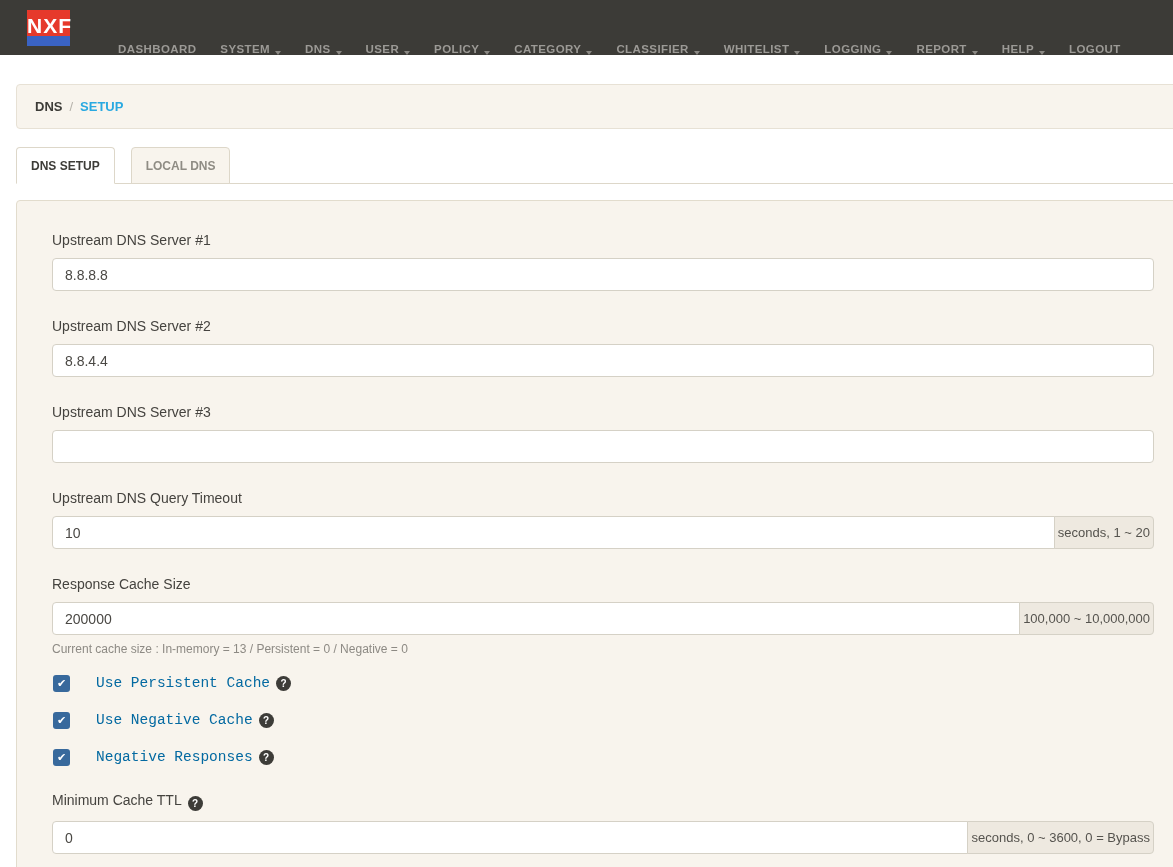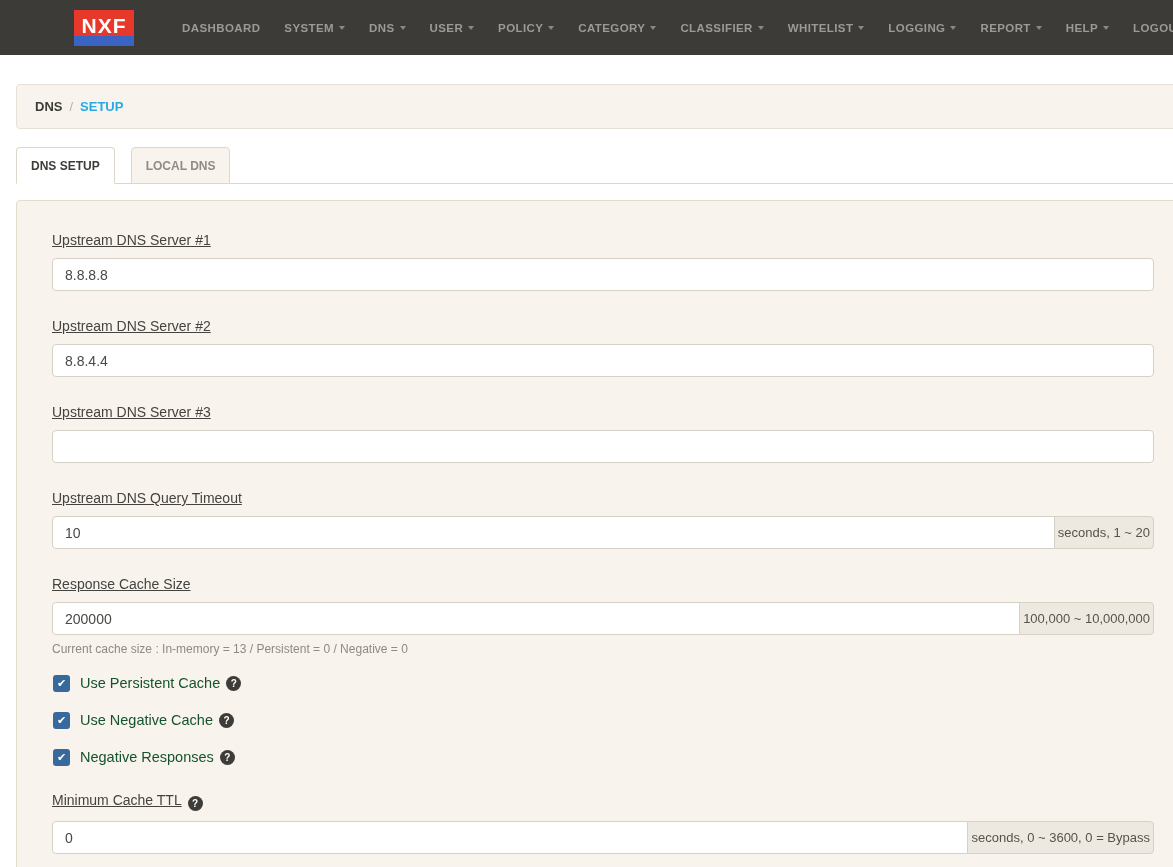--- a/index.html
+++ b/index.html
@@ -1,27 +1,27 @@
 <!DOCTYPE html>
 <html><head>
 <meta charset="utf-8">
 <style>
   * { margin:0; padding:0; box-sizing:border-box; }
   html,body { width:1173px; height:867px; overflow:hidden; background:#fff;
               font-family:"Liberation Sans", sans-serif; }
 
   
   .navbar { height:55px; background:#3c3b37; display:flex; align-items:center; padding:0 18px 0 27px; }
-  .logo { width:60px; height:36px; flex:0 0 auto;
+  .logo { width:43px; height:36px; flex:0 0 auto;
           background:linear-gradient(180deg,#e6392b 0%,#e6392b 71%,#3a63c4 71%,#3a63c4 100%);
           color:#fff; font-weight:bold; font-size:21px; letter-spacing:1px;
-          text-align:center; line-height:32px; cursor:pointer;margin-left:47px; }
+          text-align:center; line-height:32px; cursor:pointer; }
   .nav-items { display:flex; align-items:center; margin-left:36px; }
   .nav-item { color:#9c9a96; font-size:11.5px; font-weight:bold; letter-spacing:.4px;
-              padding:0 12px; height:55px; display:flex; align-items:center; gap:5px; cursor:pointer; }
+              padding:0 12px; height:55px; display:flex; align-items:flex-end; gap:5px; cursor:pointer; }
   .caret { width:0; height:0; border-left:3.5px solid transparent; border-right:3.5px solid transparent;
            border-top:4px solid #8a8883; margin-top:1px; }
 
   
   .breadcrumb { margin:29px 0 0 16px; width:1175px; background:#f8f4ed;
                 border:1px solid #e7e1d5; border-radius:4px; padding:14px 18px;
                 font-size:13px; font-weight:bold; }
   .crumb-section { color:#3d3c38; cursor:pointer; }
   .crumb-sep { color:#b5b2aa; font-weight:normal; margin:0 7px; }
   .crumb-page { color:#29a9e1; cursor:pointer; }
@@ -30,36 +30,36 @@
   .tabs { margin:18px 0 0 16px; width:1175px; display:flex; border-bottom:1px solid #ddd7c9; }
   .tab { padding:11px 14px 10px; font-size:12px; font-weight:bold; color:#8f8c84;
          background:#f8f4ed; border:1px solid #ddd7c9; border-radius:4px 4px 0 0;
          margin-right:16px; margin-bottom:-1px; cursor:pointer; white-space:nowrap; }
   .tab.active { background:#fff; color:#3d3c38; border-bottom-color:#fff; }
 
   
   .panel { margin:16px 0 0 16px; width:1175px; background:#f8f4ed;
            border:1px solid #e2dccd; border-radius:4px; padding:31px 36px 60px 35px; }
   .form-group { margin-bottom:27px; }
-  .field-label { display:block; font-size:14px; color:#45433f; margin-bottom:10px;text-decoration:underline; }
+  .field-label { display:block; font-size:14px; color:#45433f; margin-bottom:10px; }
   .text-input { display:block; width:100%; height:33px; background:#fff;
                 border:1px solid #d5d1c6; border-radius:4px; padding:13px 12px;
                 font-size:14px; color:#4a4844; font-family:inherit; outline:none; }
   .input-group { display:flex; }
   .input-group .text-input { flex:1 1 auto; width:auto; border-radius:4px 0 0 4px; }
   .addon { flex:0 0 auto; display:flex; align-items:center; white-space:nowrap;
            background:#eee9e0; border:1px solid #d5d1c6; margin-left:-1px;
            border-radius:0 4px 4px 0; padding:6px 3px; font-size:13px; color:#55534e; }
   .help-note { font-size:12px; color:#8d8a84; margin-top:7px; }
   .cache-group { margin-bottom:18px; }
 
   .checkbox-row { display:flex; align-items:center; margin:0 0 19px 1px; height:18px; }
   .checkbox { width:17px; height:17px; background:#38699c; border-radius:3px;
               color:#fff; font-size:11px; line-height:17px; text-align:center; cursor:pointer; flex:0 0 auto; }
-  .checkbox-label { font-size:14.5px; color:#14532d; margin-left:10px; }
+  .checkbox-label { font-size:14.5px; color:#0369a1; margin-left:26px;font-family:Liberation Mono, monospace; }
   .help-icon { display:inline-block; width:15px; height:15px; border-radius:50%;
                background:#3d3c38; color:#fff; font-size:10px; font-weight:bold;
                line-height:15px; text-align:center; margin-left:6px; vertical-align:-2px; cursor:pointer; }
   .ttl-group { margin-top:26px; }
 </style>
 </head>
 <body>
 
 <div class="navbar">
   <div class="logo">NXF</div>

